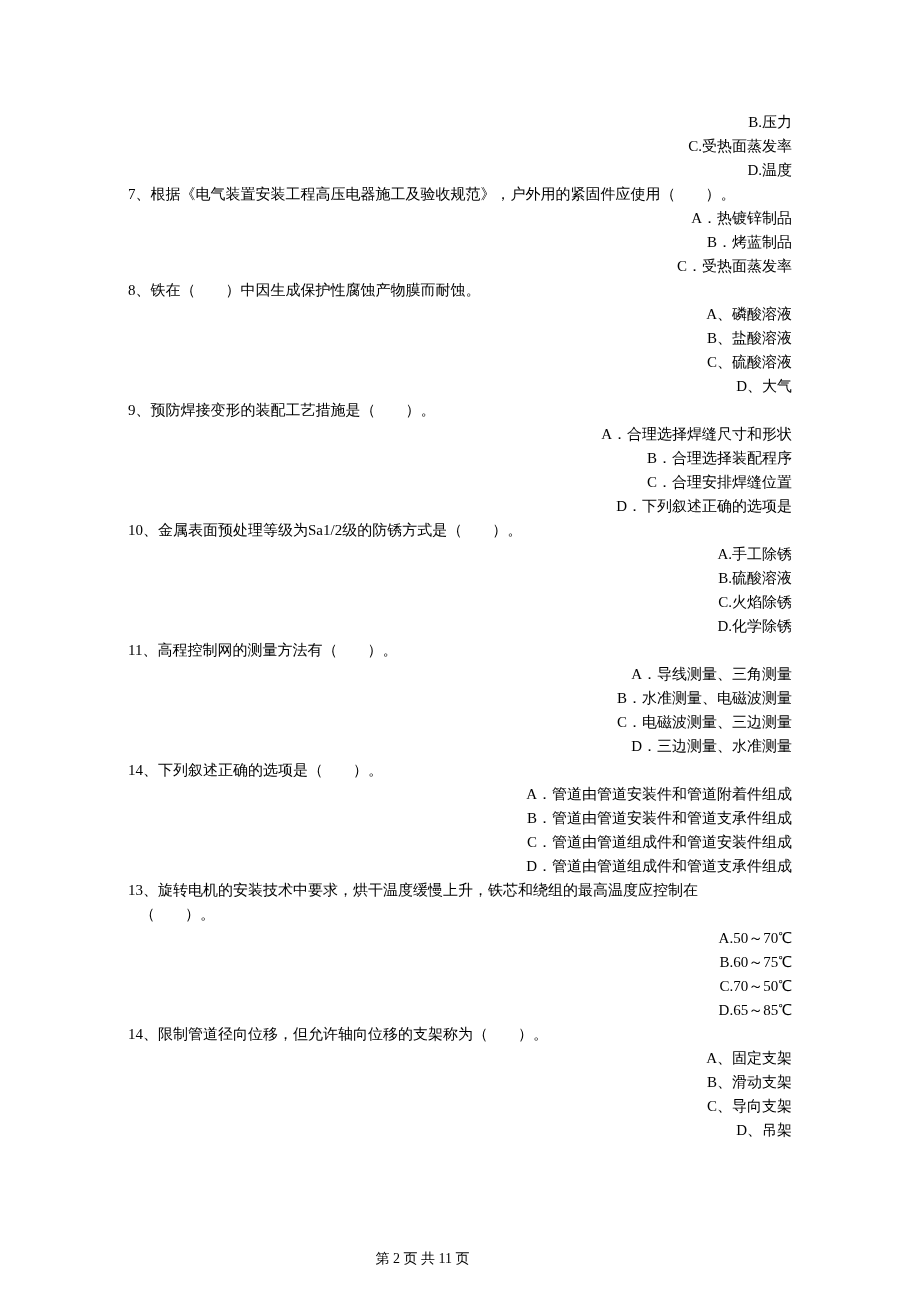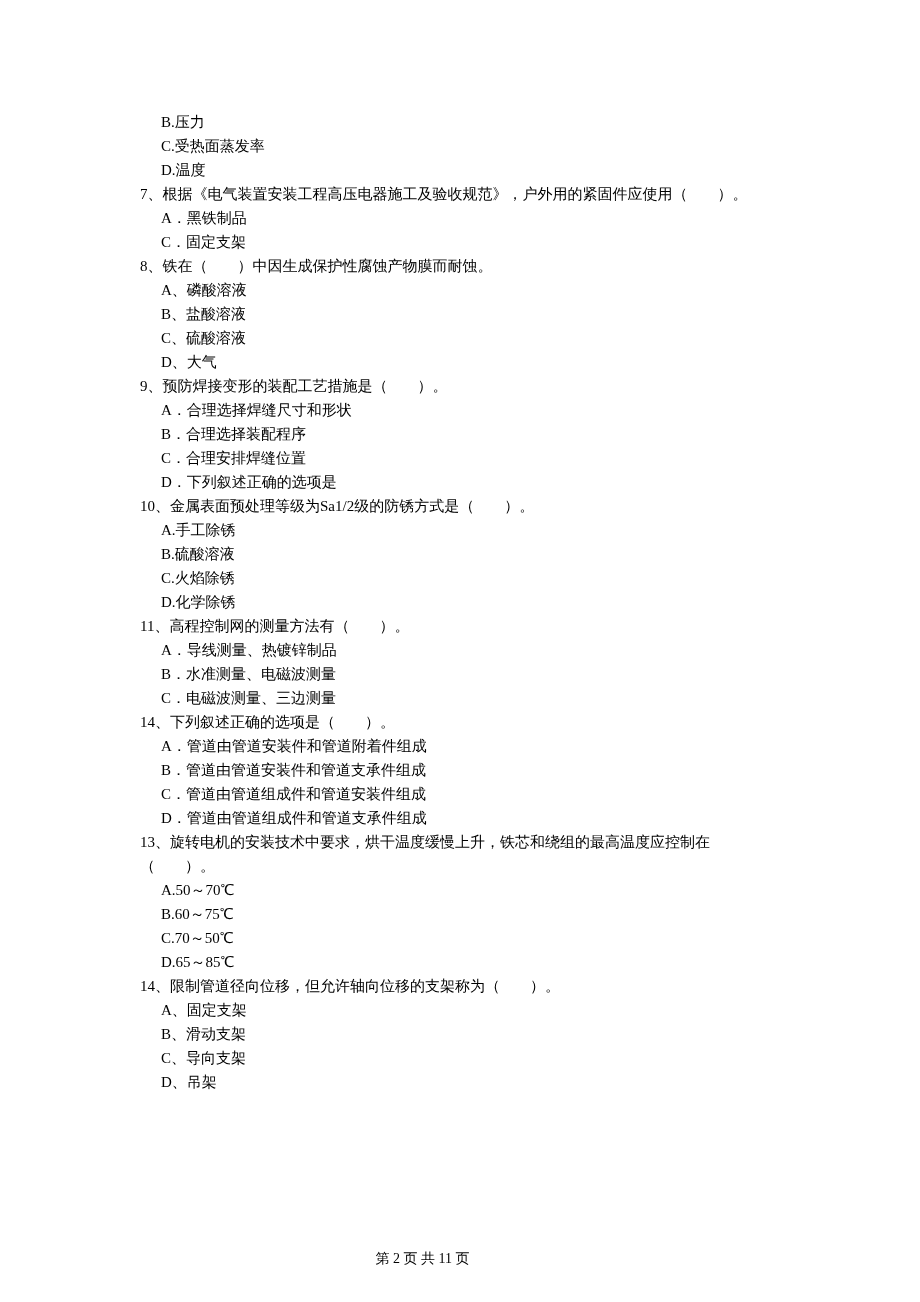--- a/index.html
+++ b/index.html
@@ -13,23 +13,24 @@
     min-height: 1302px;
     position: relative;
     line-height: 1.6;
   }
   .page {
     padding: 110px 128px 60px 128px;
     box-sizing: border-box;
   }
   .opt {
     margin-left: 2.2em;
+    text-align: right;
   }
   .q {
-    margin-left: 12px;
+    margin-left: 0;
   }
   .q-indent {
     margin-left: 0.8em;
   }
   .footer {
     position: absolute;
     bottom: 32px;
     width: 845px;
     text-align: center;
     font-size: 14px;
@@ -38,45 +39,47 @@
 </head>
 <body>
 
 <div class="page">
 
   <div class="opt">B.压力</div>
   <div class="opt">C.受热面蒸发率</div>
   <div class="opt">D.温度</div>
 
   <div class="q">7、根据《电气装置安装工程高压电器施工及验收规范》，户外用的紧固件应使用（　　）。</div>
-  <div class="opt">A．黑铁制品</div>
-  <div class="opt">C．固定支架</div>
+  <div class="opt">A．热镀锌制品</div>
+  <div class="opt">B．烤蓝制品</div>
+  <div class="opt">C．受热面蒸发率</div>
 
   <div class="q">8、铁在（　　）中因生成保护性腐蚀产物膜而耐蚀。</div>
   <div class="opt">A、磷酸溶液</div>
   <div class="opt">B、盐酸溶液</div>
   <div class="opt">C、硫酸溶液</div>
   <div class="opt">D、大气</div>
 
   <div class="q">9、预防焊接变形的装配工艺措施是（　　）。</div>
   <div class="opt">A．合理选择焊缝尺寸和形状</div>
   <div class="opt">B．合理选择装配程序</div>
   <div class="opt">C．合理安排焊缝位置</div>
   <div class="opt">D．下列叙述正确的选项是</div>
 
   <div class="q">10、金属表面预处理等级为Sa1/2级的防锈方式是（　　）。</div>
   <div class="opt">A.手工除锈</div>
   <div class="opt">B.硫酸溶液</div>
   <div class="opt">C.火焰除锈</div>
   <div class="opt">D.化学除锈</div>
 
   <div class="q">11、高程控制网的测量方法有（　　）。</div>
-  <div class="opt">A．导线测量、热镀锌制品</div>
+  <div class="opt">A．导线测量、三角测量</div>
   <div class="opt">B．水准测量、电磁波测量</div>
   <div class="opt">C．电磁波测量、三边测量</div>
+  <div class="opt">D．三边测量、水准测量</div>
 
   <div class="q">14、下列叙述正确的选项是（　　）。</div>
   <div class="opt">A．管道由管道安装件和管道附着件组成</div>
   <div class="opt">B．管道由管道安装件和管道支承件组成</div>
   <div class="opt">C．管道由管道组成件和管道安装件组成</div>
   <div class="opt">D．管道由管道组成件和管道支承件组成</div>
 
   <div class="q">13、旋转电机的安装技术中要求，烘干温度缓慢上升，铁芯和绕组的最高温度应控制在</div>
   <div class="q-indent">（　　）。</div>
   <div class="opt">A.50～70℃</div>

